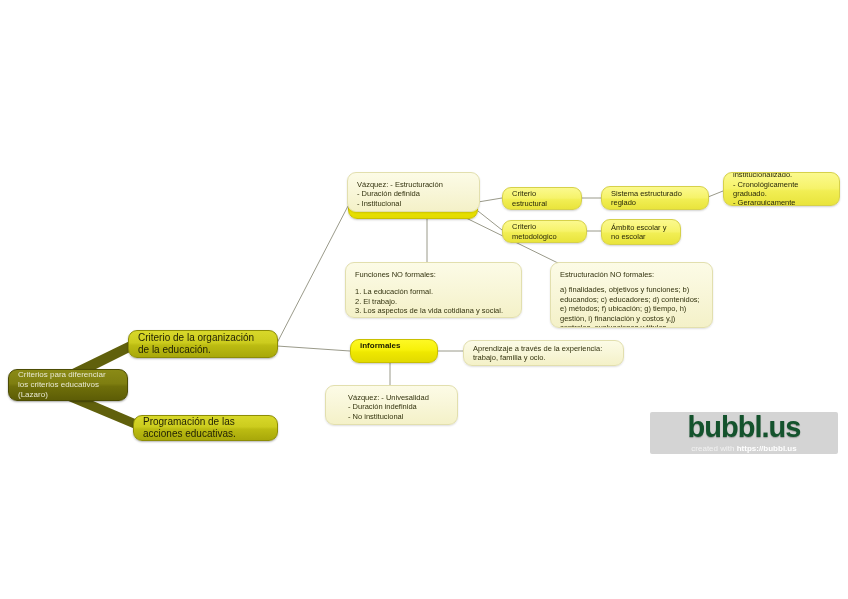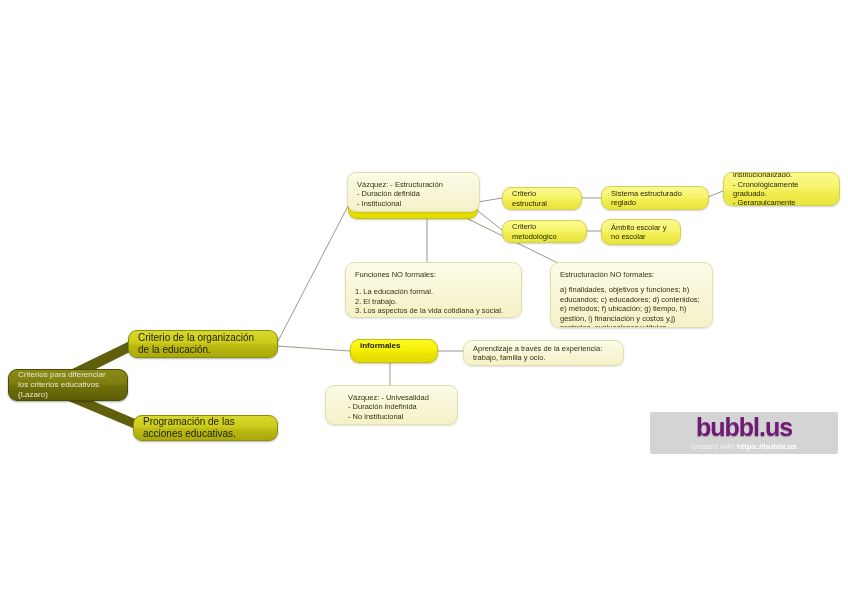--- a/index.html
+++ b/index.html
@@ -106,23 +106,23 @@
     width: 188px;
     height: 42px;
     background: #d4d4d4;
     display: flex;
     flex-direction: column;
     align-items: center;
     justify-content: center;
     border-radius: 2px;
   }
   #watermark .wm-main {
-    font-size: 25px;
+    font-size: 29px;
     font-weight: bold;
-    color: #701a75;
+    color: #14532d;
     letter-spacing: -1px;
     text-shadow: 0 1px 1px rgba(150,150,150,0.9);
     line-height: 1;
   }
   #watermark .wm-sub {
     font-size: 8px;
     color: #f2f2f2;
     margin-top: 2px;
   }
   #watermark .wm-sub b { color: #ffffff; }

